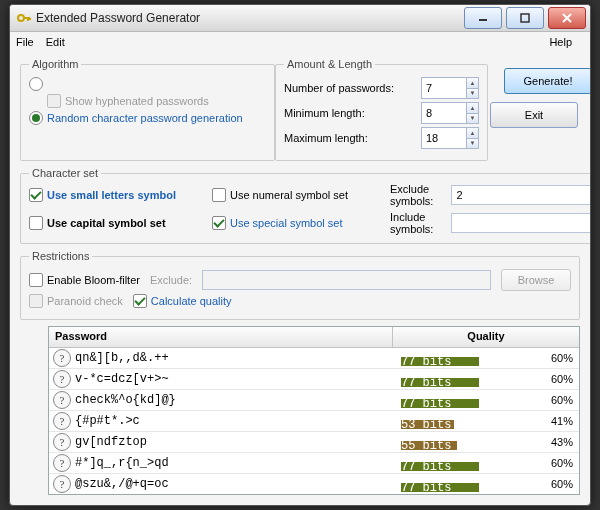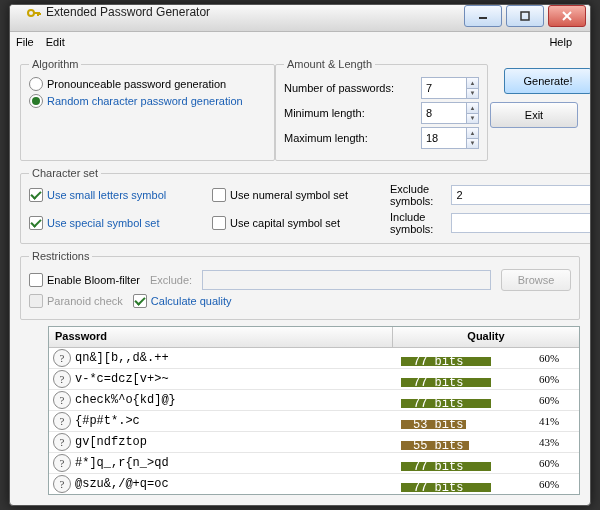--- a/index.html
+++ b/index.html
@@ -38,22 +38,23 @@
     background:var(--panel);
     border:1px solid #555;
     border-radius:4px;
     overflow:hidden;
   }
   
   .titlebar{
     height:26px;
     background:linear-gradient(var(--titlegrad-a),var(--titlegrad-b));
     display:flex;
+    align-items:center;
     border-bottom:1px solid #b8b8b8;
-    padding-left:16px;
+    padding-left:6px;
   }
   .titlebar .key-icon{
     width:16px;height:16px;display:inline-block;margin-right:4px;color:#c9a400;
   }
   .titlebar .title{flex:1;color:#222;font-size:12px;}
   .winbtns{display:flex;gap:0;}
   .winbtn{
     width:36px;height:20px;border:1px solid #6f8bb8;border-radius:3px;margin-right:4px;
     display:flex;align-items:center;justify-content:center;
     background:linear-gradient(#f3f8ff,#c7dcf4);
@@ -79,21 +80,21 @@
   .col-amount .row span.lbl{flex:1}
   .radio, .check{display:flex;align-items:center;gap:4px;}
   .radio .dot, .check .box{width:12px;height:12px;border:1px solid #888;background:#fff;display:inline-block;}
   .radio .dot{border-radius:50%;position:relative;}
   .radio.selected .dot::after{content:"";position:absolute;inset:2px;border-radius:50%;background:#2a7a2a;}
   .check .box{border-radius:2px;position:relative;}
   .check.checked .box{background:#fff;}
   .check.checked .box::after{content:"";position:absolute;left:1px;top:2px;width:8px;height:4px;border-left:2px solid #2a7a2a;border-bottom:2px solid #2a7a2a;transform:rotate(-45deg);}
   .check.disabled, .radio.disabled, .disabled{color:#9a9a9a}
   .check.disabled .box{background:#eee;border-color:#bbb;}
-  .check .lbl.bold{font-weight:normal;}
+  .check .lbl.bold{font-weight:bold;}
   .blue{color:var(--blue);text-align:right;}
   .spin{
     display:flex;width:56px;height:20px;border:1px solid var(--spin-border);background:#fff;
   }
   .spin input{border:none;width:36px;padding:0 4px;font:inherit;outline:none;}
   .spin .arrows{width:16px;display:flex;flex-direction:column;border-left:1px solid var(--spin-border);}
   .spin .arrows div{flex:1;display:flex;align-items:center;justify-content:center;font-size:6px;color:#555;background:linear-gradient(#f8faff,#dde6f4);}
   .spin .arrows div:first-child{border-bottom:1px solid var(--spin-border);}
   .side-btns{width:92px;display:flex;flex-direction:column;gap:8px;align-items:center;justify-content:flex-start;padding-top:10px;}
   .btn{
@@ -128,24 +129,24 @@
   .results .row:last-child{border-bottom:none}
   .results .row .qmark{
     width:16px;height:16px;border:1px solid #888;border-radius:50%;margin:0 4px;
     display:flex;align-items:center;justify-content:center;font-family:Tahoma;font-size:11px;color:#444;background:#f7f7f7;
   }
   .results .row .pwd{flex:1;padding-right:6px;overflow:hidden;white-space:nowrap;}
   .results .row .bar-wrap{
     width:130px;position:relative;height:16px;margin-right:8px;
   }
   .results .row .bar{
-    position:absolute;left:0;top:7px;bottom:0;display:flex;align-items:center;padding-left:12px;color:#fff;
+    position:absolute;left:0;top:7px;bottom:0;display:flex;align-items:center;padding-left:0;color:#fff;
     font-family:"Courier New",monospace;font-size:12px;text-decoration:underline;
   }
-  .results .row .pct{width:34px;text-align:left;padding-right:6px;font-family:Liberation Serif, serif;font-size:11px;}
+  .results .row .pct{width:34px;text-align:right;padding-right:6px;font-family:Liberation Sans, sans-serif;font-size:11px;}
 </style>
 </head>
 <body>
 
 <div class="outer-shadow">
 <div class="window">
 
   <div class="titlebar">
     <span class="key-icon">
       <svg viewBox="0 0 16 16" width="16" height="16">
@@ -182,21 +183,26 @@
   </div>
 
   <div class="body">
 
     <div class="toprow">
       <fieldset class="col-algo">
         <legend>Algorithm</legend>
         <div class="row">
           <label class="radio">
             <span class="dot"></span>
-            <span class="lbl">Pronounceable password generation</span>
+          </label>
+        </div>
+        <div class="row" style="padding-left:18px;">
+          <label class="check disabled">
+            <span class="box"></span>
+            <span class="lbl">Show hyphenated passwords</span>
           </label>
         </div>
         <div class="row">
           <label class="radio selected">
             <span class="dot"></span>
             <span class="lbl blue">Random character password generation</span>
           </label>
         </div>
       </fieldset>
 
@@ -253,27 +259,27 @@
         </label>
         <label class="check">
           <span class="box"></span>
               <span class="lbl">Use numeral symbol set</span>
         </label>
         <div style="display:flex;align-items:center;gap:4px;">
           <span>Exclude symbols:</span>
           <input class="textinput wide" value="2" style="">
         </div>
 
+        <label class="check">
+          <span class="box"></span>
+              <span class="lbl bold">Use capital symbol set</span>
+        </label>
         <label class="check checked">
           <span class="box"></span>
               <span class="lbl blue">Use special symbol set</span>
-        </label>
-        <label class="check">
-          <span class="box"></span>
-              <span class="lbl bold">Use capital symbol set</span>
         </label>
         <div style="display:flex;align-items:center;gap:18px;">
           <span>Include symbols:</span>
           <input class="textinput wide" value="" style="">
         </div>
       </div>
     </fieldset>
 
     <fieldset>
       <legend>Restrictions</legend>

